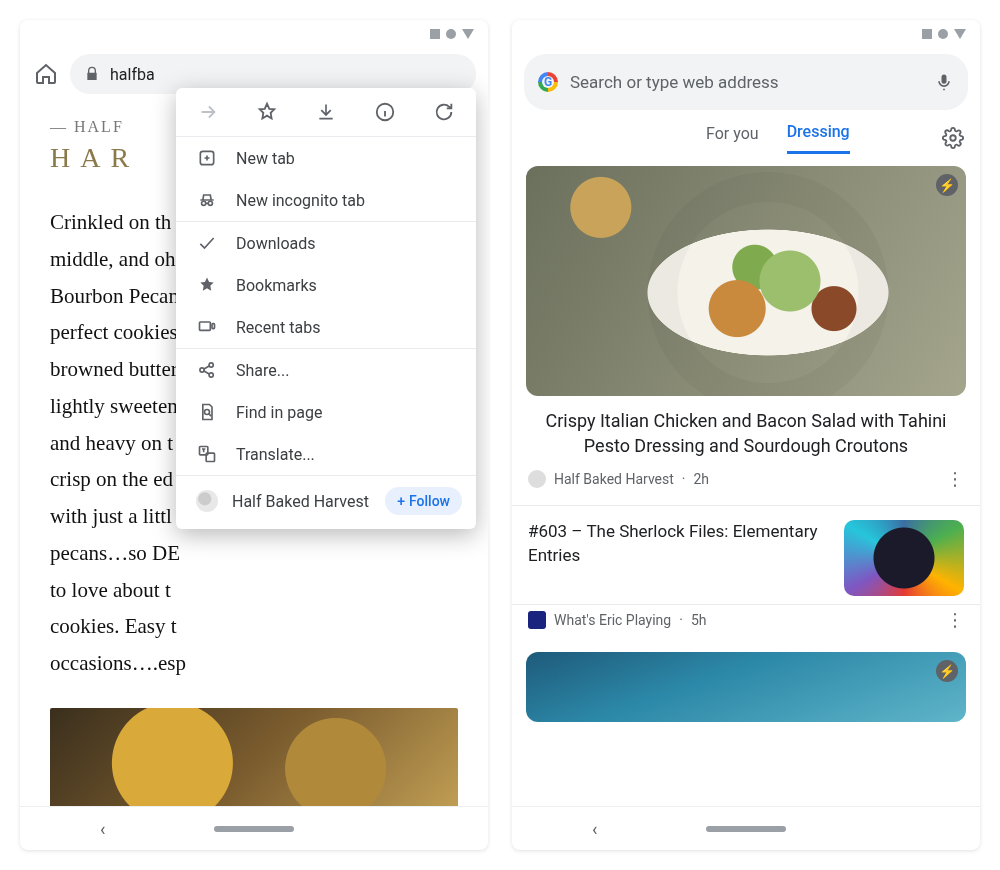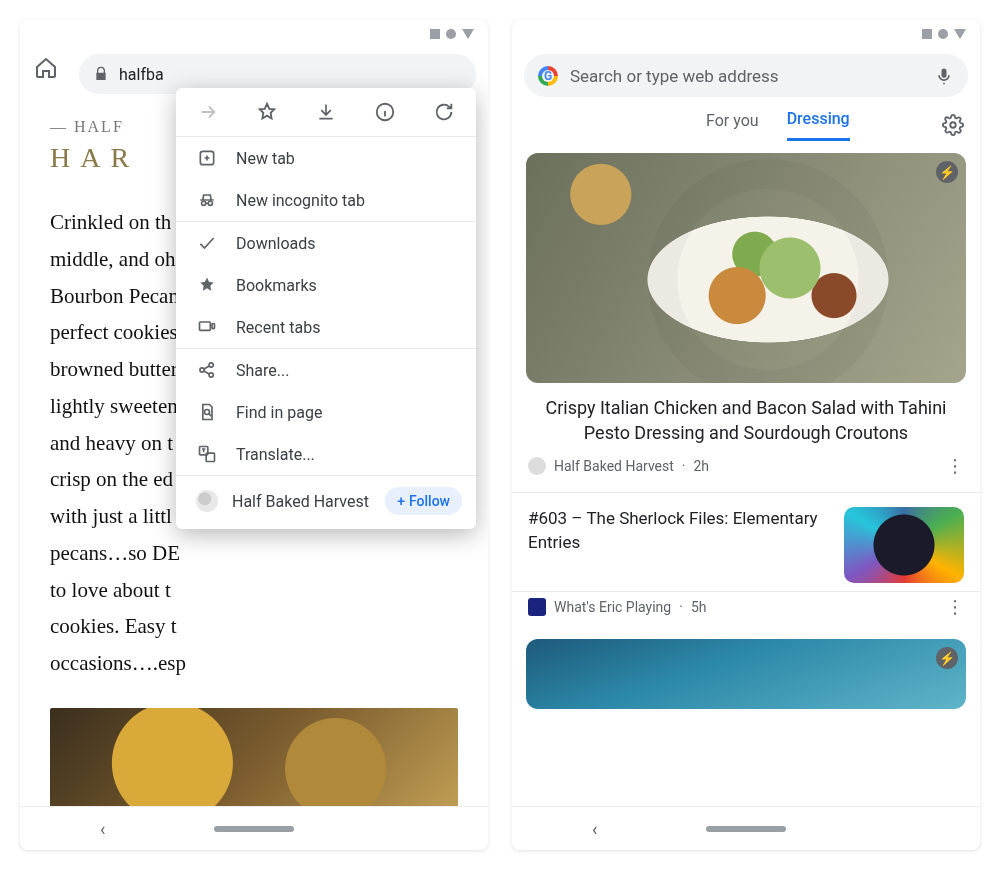--- a/index.html
+++ b/index.html
@@ -33,23 +33,23 @@
     gap: 6px;
     color: #9aa0a6;
   }
   .status-bar .sq { width:10px; height:10px; background:#9aa0a6; }
   .status-bar .ci { width:10px; height:10px; background:#9aa0a6; border-radius:50%; }
   .status-bar .tr { width:0; height:0; border-left:6px solid transparent; border-right:6px solid transparent; border-top:10px solid #9aa0a6; }
 
   
   .addr-row {
     display:flex;
-    align-items:flex-start;
+    align-items:center;
     padding:6px 12px 10px 12px;
-    gap:19px;
+    gap:10px;
   }
   .home-btn {
     width:28px; height:28px; display:flex; align-items:center; justify-content:center;
     color:#5f6368;
   }
   .addr-pill {
     flex:1;
     height:40px;
     background:#f1f3f4;
     border-radius:20px;
@@ -168,21 +168,21 @@
   .navbar .back {
     position:absolute; left:80px; color:#5f6368; font-size:18px;
   }
   .navbar .pill {
     width:80px; height:6px; background:#9aa0a6; border-radius:3px;
   }
 
   
   .search-pill {
     margin:6px 12px 0 12px;
-    height:43px;
+    height:56px;
     background:#f1f3f4;
     border-radius:22px;
     display:flex;
     align-items:center;
     padding:0 14px;
     gap:12px;
   }
   .g-logo {
     width:20px;height:20px;border-radius:50%;
     background:conic-gradient(#ea4335 0 25%, #fbbc05 0 50%, #34a853 0 75%, #4285f4 0);

